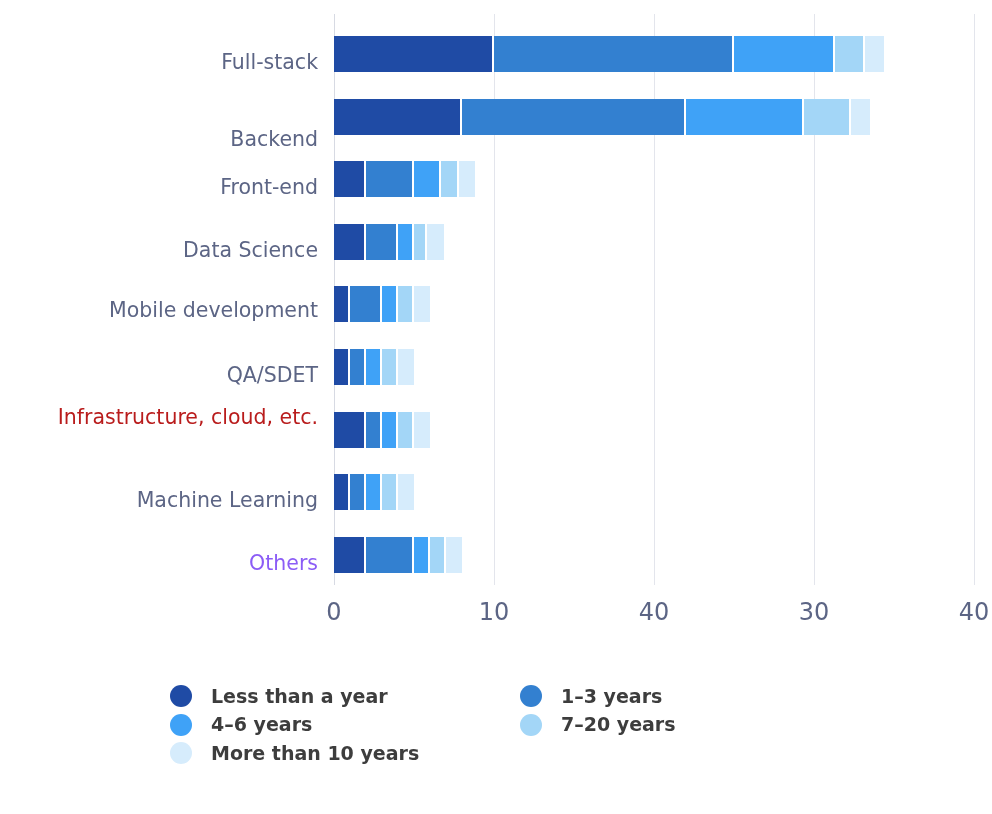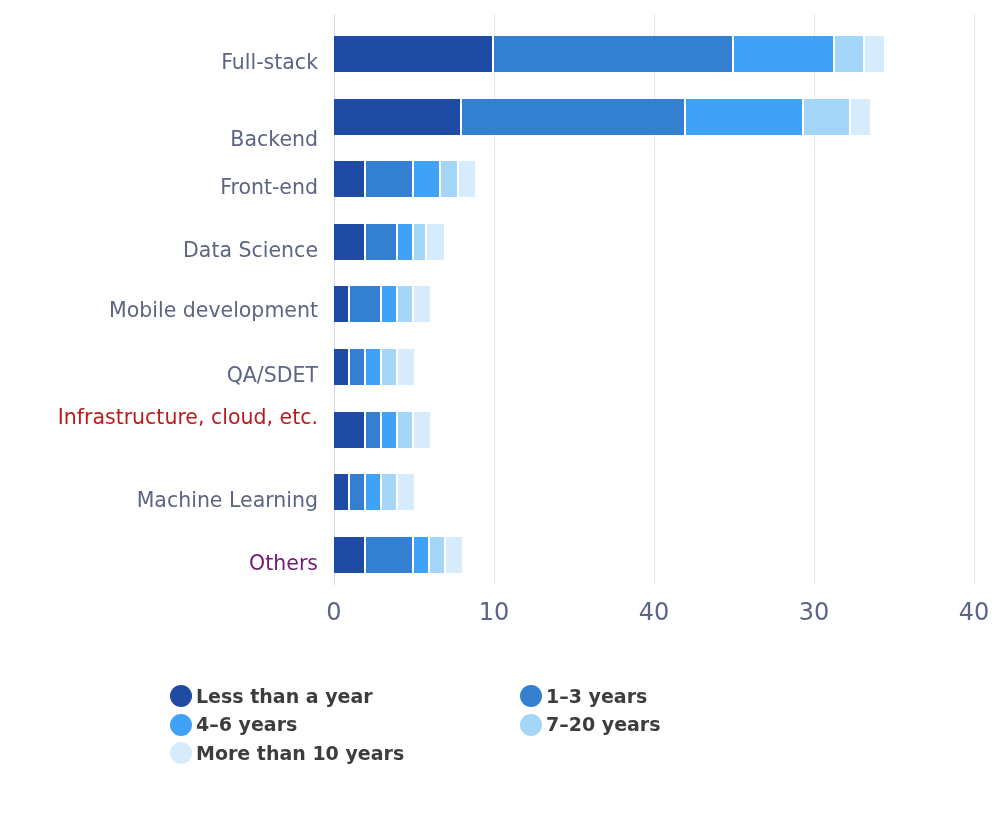--- a/index.html
+++ b/index.html
@@ -123,21 +123,21 @@
     width: 560px;
     display: grid;
     grid-template-columns: 350px 210px;
     grid-auto-rows: 28.5px;
     grid-auto-flow: row dense;
     align-items: center;
   }
   .legend-item {
     display: flex;
     align-items: center;
-    gap: 4px;
+    gap: 19px;
     white-space: nowrap;
   }
   .legend-swatch {
     width: 22px;
     height: 22px;
     border-radius: 50%;
     flex: 0 0 auto;
   }
   .legend-label {
     font-size: 19px;
@@ -156,21 +156,21 @@
 
     <div class="y-labels" id="y-labels">
         <div class="y-label" style="top: 30px; color: rgb(92, 101, 133);">Full-stack</div>
         <div class="y-label" style="top: 107px; color: rgb(92, 101, 133);">Backend</div>
         <div class="y-label" style="top: 155.2px; color: rgb(92, 101, 133);">Front-end</div>
         <div class="y-label" style="top: 217.8px; color: rgb(92, 101, 133);">Data Science</div>
         <div class="y-label" style="top: 278px; color: rgb(92, 101, 133);">Mobile development</div>
         <div class="y-label" style="top: 343px; color: rgb(92, 101, 133);">QA/SDET</div>
         <div class="y-label" style="top: 385px; color: #b91c1c;">Infrastructure, cloud, etc.</div>
         <div class="y-label" style="top: 468.2px; color: rgb(92, 101, 133); text-align: right;">Machine Learning</div>
-        <div class="y-label" style="top: 530.8px; color: #701a75;">Others</div>
+        <div class="y-label" style="top: 530.8px; color: #8b5cf6;">Others</div>
       </div>
 
     <div class="plot">
       <div class="gridlines" id="gridlines">
           <div class="gridline axis0" style="left: 0px;"></div>
           <div class="gridline" style="left: 160px;"></div>
           <div class="gridline" style="left: 320px;"></div>
           <div class="gridline" style="left: 480px;"></div>
           <div class="gridline" style="left: 640px;"></div>
         </div>

